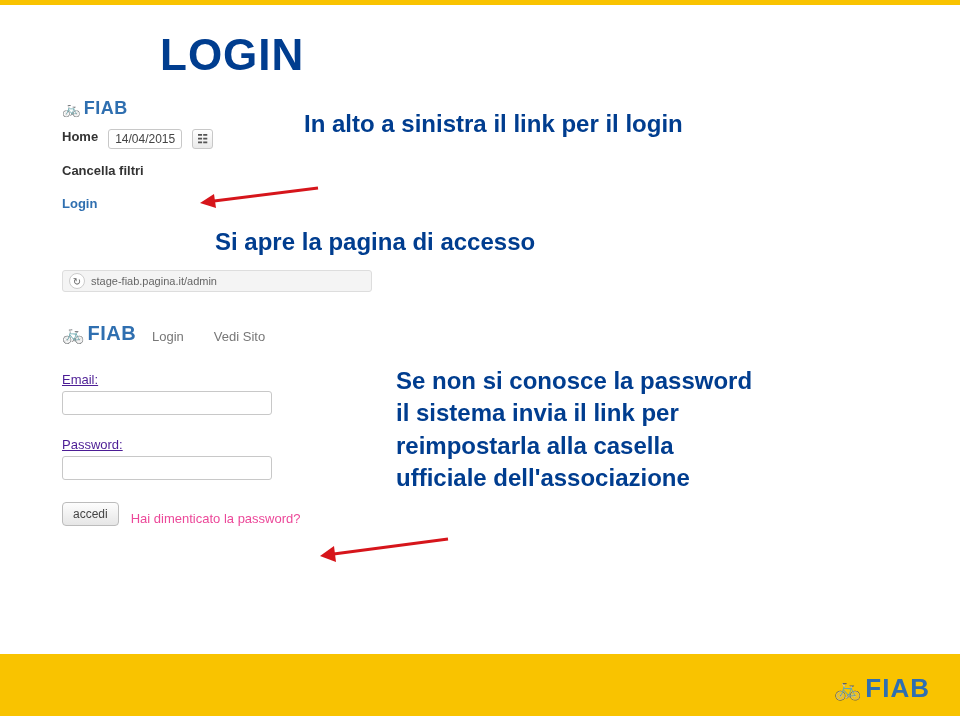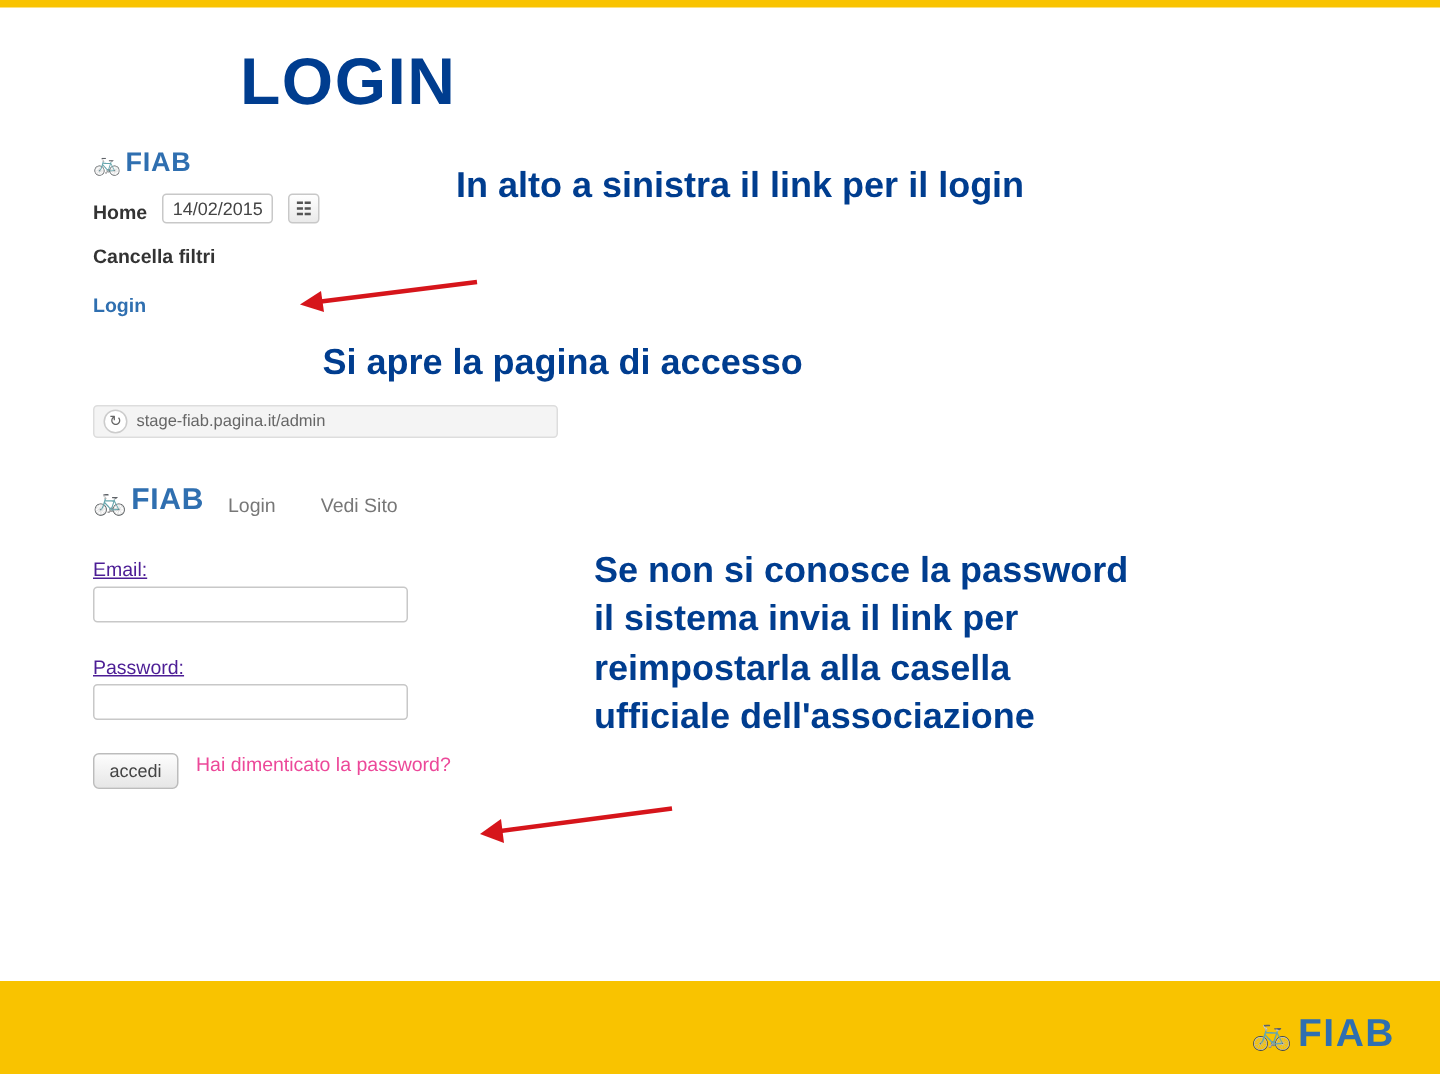--- a/index.html
+++ b/index.html
@@ -72,21 +72,21 @@
     letter-spacing: -1px;
   }
   .logo-text {
     font-size: 18px;
     font-weight: bold;
     color: #2f6fb0;
     letter-spacing: 0.5px;
   }
   .shot1 .nav-row {
     display: flex;
-    align-items: flex-end;
+    align-items: flex-start;
     gap: 10px;
     font-size: 13px;
     font-weight: bold;
     color: #333;
     margin-bottom: 14px;
   }
   .date-box {
     border: 1px solid #c8c8c8;
     border-radius: 3px;
     padding: 2px 6px;
@@ -178,21 +178,21 @@
     height: 24px;
     border: 1px solid #c8c8c8;
     border-radius: 3px;
     background: #fff;
     margin-bottom: 22px;
     font-size: 13px;
     padding: 2px 6px;
   }
   .submit-row {
     display: flex;
-    align-items: flex-start;
+    align-items: flex-end;
     gap: 12px;
   }
   .btn-accedi {
     border: 1px solid #bcbcbc;
     border-radius: 4px;
     background: linear-gradient(#fdfdfd,#e6e6e6);
     font-size: 12px;
     color: #444;
     padding: 4px 10px;
     cursor: pointer;
@@ -232,21 +232,21 @@
 
 <div class="subtitle-1">In alto a sinistra il link per il login</div>
 
 <div class="shot1">
   <div class="logo-row">
     <span class="logo-bike">🚲</span>
     <span class="logo-text">FIAB</span>
   </div>
   <div class="nav-row">
     <span>Home</span>
-    <span class="date-box">14/02/2015</span>
+    <span class="date-box">14/04/2015</span>
     <span class="cal-icon">☷</span>
   </div>
   <div class="sub-row">
     <span class="lk1">Cancella filtri</span>
     <span class="lk2">Login</span>
   </div>
 </div>
 
 <svg class="arrow1" viewBox="0 0 120 30">
   <line x1="118" y1="4" x2="6" y2="18" stroke="#d6151b" stroke-width="3"></line>

